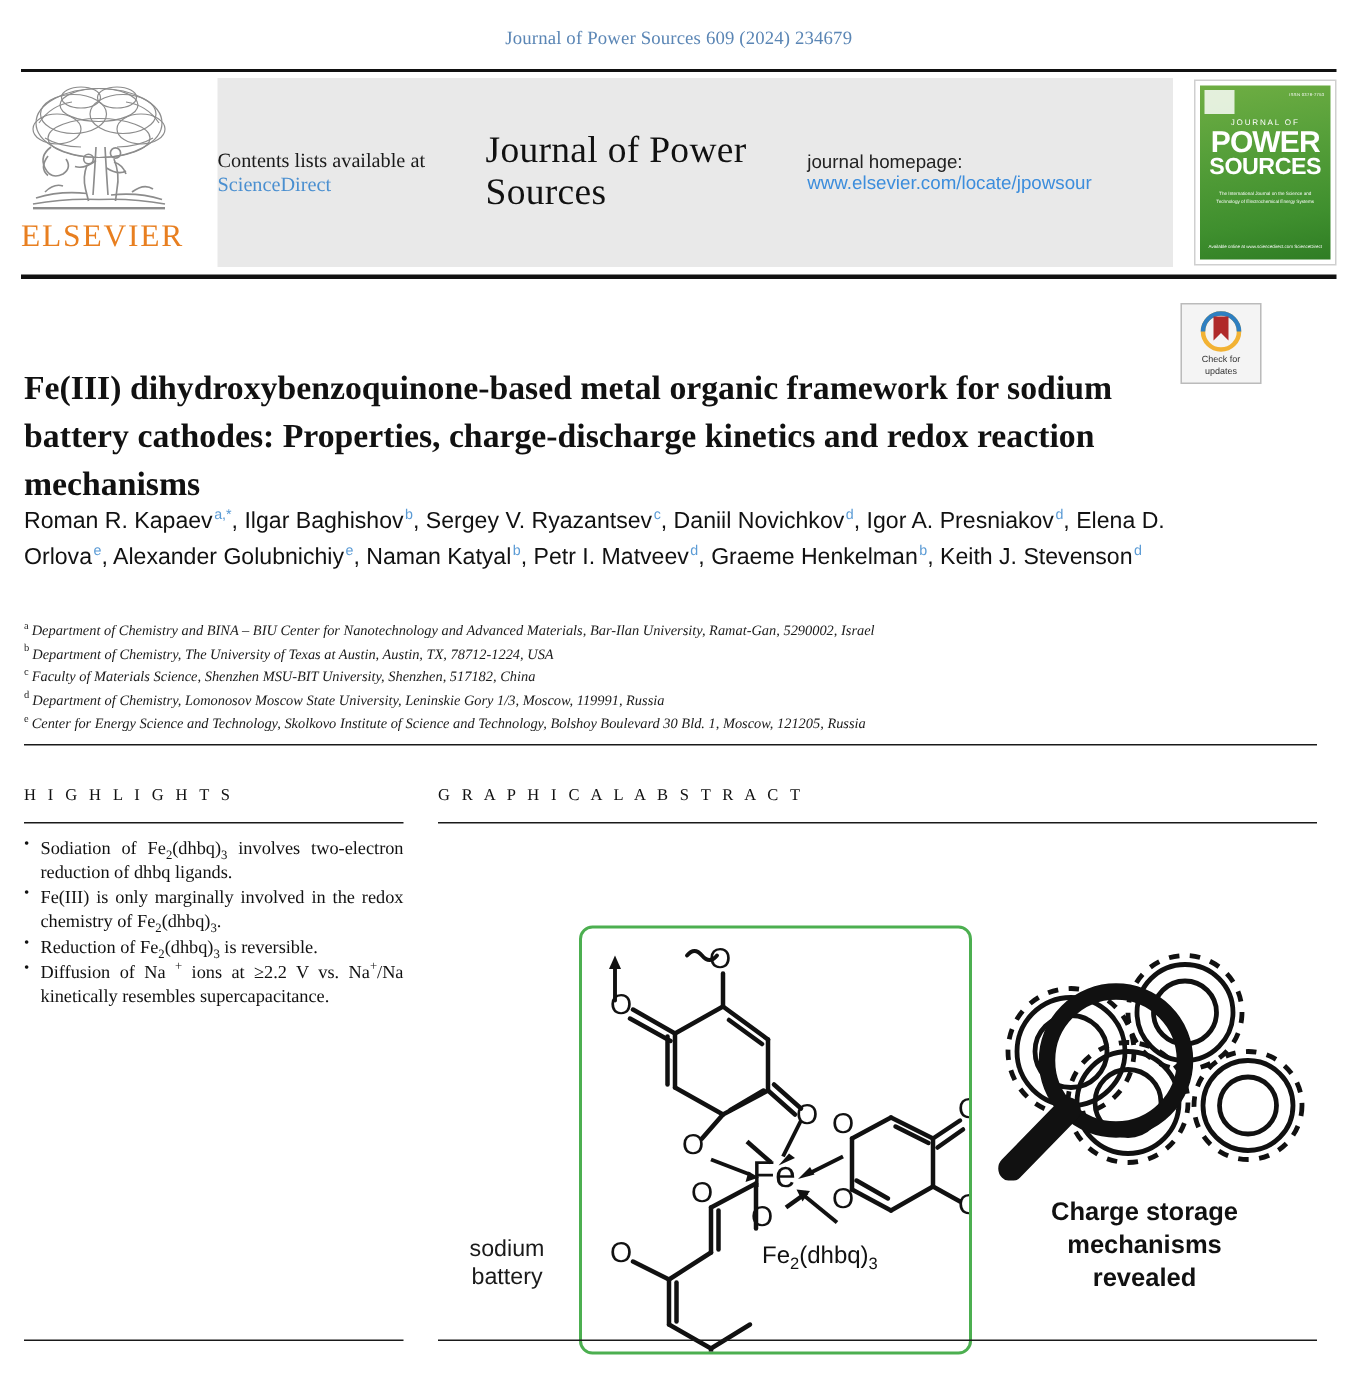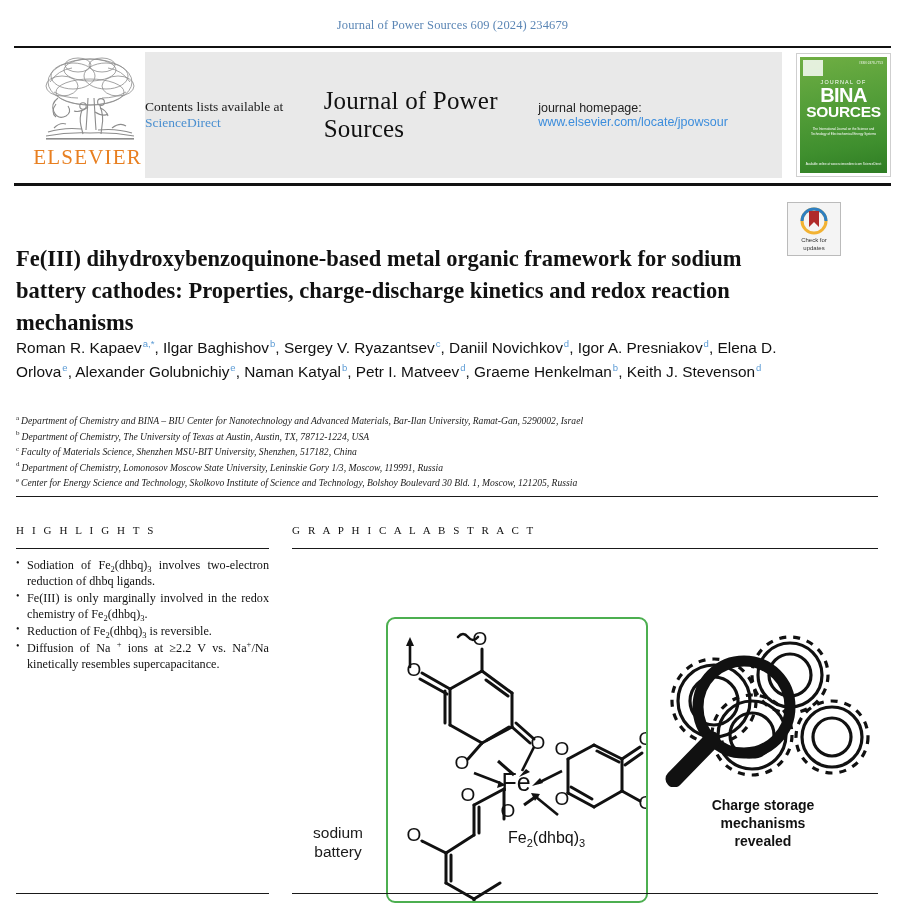--- a/index.html
+++ b/index.html
@@ -47,21 +47,21 @@
 
   
   .elsevier-logo {
     position: absolute;
     left: 0px;
     top: 4px;
     width: 128px;
     height: 128px;
     display: flex;
     flex-direction: column;
-    align-items: flex-end;
+    align-items: flex-start;
     justify-content: flex-start;
   }
   .tree-svg { display:block; }
   .elsevier-word {
     font-family: "Liberation Serif", serif;
     font-size: 21px;
     letter-spacing: 1.2px;
     color: #e87f20;
     margin-top: -3px;
   }
@@ -349,21 +349,21 @@
     top: 62px;
   }
   .ga-caption {
     position: absolute;
     left: 356px;
     top: 232px;
     width: 230px;
     text-align: center;
     font-family: "Liberation Sans", sans-serif;
     font-weight: bold;
-    font-size: 14px;
+    font-size: 17px;
     line-height: 1.28;
     color: #111;
   }
 
   .divider-bottom-left {
     position: absolute;
     top: 893px;
     left: 16px;
     width: 253px;
     border-top: 1.4px solid #1a1a1a;
@@ -434,21 +434,21 @@
       <div class="journal-name">Journal of Power Sources</div>
       <div class="homepage-line"><span>journal homepage: </span><span class="hp-link">www.elsevier.com/locate/jpowsour</span></div>
     </div>
 
     <div class="journal-cover">
       <div class="cover-art">
         <div class="cover-topbar"></div>
         <div class="cover-issn">ISSN 0378-7753</div>
         <div class="cover-jof">JOURNAL OF</div>
         <div class="cover-title">
-          <span class="l1">BINA</span>
+          <span class="l1">POWER</span>
           <span class="l2">SOURCES</span>
         </div>
         <div class="cover-sub">The International Journal on the Science and Technology of Electrochemical Energy Systems</div>
         <div class="cover-foot">Available online at www.sciencedirect.com
 ScienceDirect</div>
       </div>
     </div>
 
   </div>
 </div>

